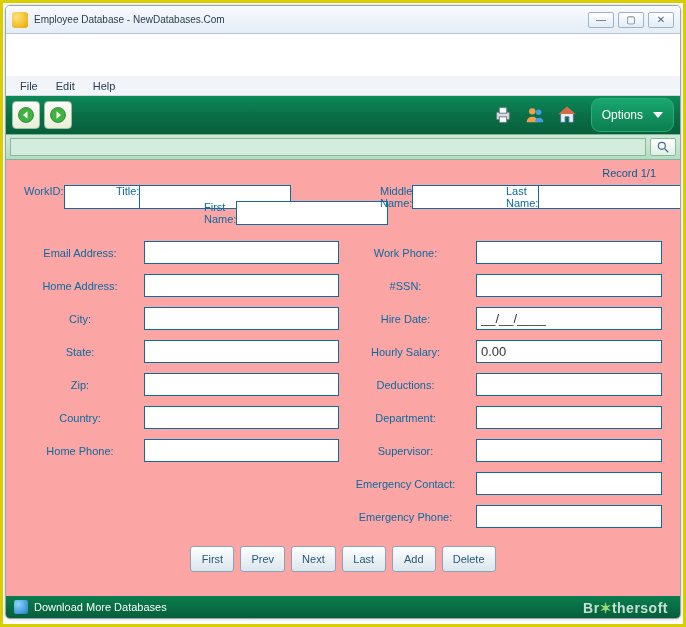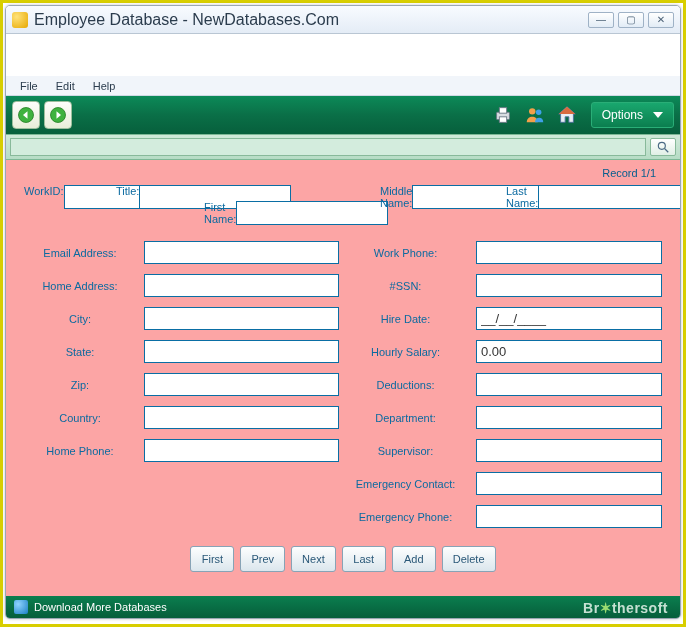--- a/index.html
+++ b/index.html
@@ -4,33 +4,33 @@
 <style>
 * { box-sizing: border-box; margin: 0; padding: 0; }
 body { font-family: Tahoma, "Segoe UI", sans-serif; font-size: 11px; background: #fff; }
 
 .outer-frame { width: 686px; height: 627px; border: 3px solid #d8ce00; position: relative; background:#fff; }
 
 .window { width: 676px; height: 614px; margin: 2px auto; border: 1px solid #9aa7b3; border-radius: 5px; overflow: hidden; background: #fff; display: flex; flex-direction: column; box-shadow: 0 0 3px rgba(0,0,0,.25); }
 
 .titlebar { height: 28px; background: linear-gradient(#f8fbff,#e4ecf6); display: flex; align-items:center; padding: 0 6px; border-bottom:1px solid #b9c6d3; }
 .titlebar .app-icon { width:16px; height:16px; background: radial-gradient(circle at 30% 30%, #ffe27a, #e7a800); border-radius:3px; margin-right:6px; }
-.titlebar .title { flex:1; color:#2b3c4d; font-size:16px; }
+.titlebar .title { flex:1; color:#2b3c4d; font-size:10px; }
 .win-btns { display:flex; gap:4px; }
 .win-btn { width:26px; height:16px; border:1px solid #9fb2c6; border-radius:2px; background: linear-gradient(#fff,#e2ecf6); display:flex; align-items:center; justify-content:center; font-size:10px; color:#4c6277; cursor:default; }
 
 .menubar { height:20px; background:#f1f5fa; border-bottom:1px solid #cfd9e4; display:flex; align-items:center; padding:0 6px; gap:2px;margin-top:42px; }
 .menu-item { padding:2px 8px; color:#2b3c4d; cursor:default; }
 
 .toolbar { height:38px; background: linear-gradient(#0c8a58,#0a6f47 50%,#075f3c); display:flex; align-items:center; padding:0 6px; gap:4px; }
 .nav-btn { width:28px; height:28px; border:1px solid #9dbf9d; border-radius:4px; background:linear-gradient(#fdfdfb,#e8eed9); display:flex; align-items:center; justify-content:center; cursor:pointer; }
 .nav-btn svg { width:18px; height:18px; }
 .tool-spacer { flex:1; }
 .tool-icon { width:28px; height:28px; display:flex; align-items:center; justify-content:center; cursor:pointer; }
-.options-btn { height:26px; border:1px solid #2aae77; border-radius:3px; background: linear-gradient(#19a76e,#0b7e4f); color:#fff; display:flex; align-items:center; padding:0 10px; gap:10px; font-size:12px; cursor:pointer; margin-left:6px; }
+.options-btn { height:34px; border:1px solid #2aae77; border-radius:9px; background: linear-gradient(#19a76e,#0b7e4f); color:#fff; display:flex; align-items:center; padding:0 10px; gap:10px; font-size:12px; cursor:pointer; margin-left:6px; }
 .options-btn .chev { width:0; height:0; border-left:5px solid transparent; border-right:5px solid transparent; border-top:6px solid #fff; }
 
 .searchbar { height:26px; background: linear-gradient(#d0e9d9,#b6dcc5); border-top:1px solid #7db896; border-bottom:1px solid #7db896; display:flex; padding:3px 4px; gap:4px; }
 .search-input { flex:1; border:1px solid #88b99a; background:#d3ecdd; }
 .search-btn { width:26px; border:1px solid #88b99a; border-radius:2px; background:linear-gradient(#fff,#e0efe5); display:flex; align-items:center; justify-content:center; cursor:pointer; }
 
 .content { flex:1; background:#fca5a5; padding:7px 18px 6px 18px; display:flex; flex-direction:column; overflow:hidden; }
 .record-status { text-align:right; color:#065e8e; font-size:11px; margin-bottom:6px; padding-right:6px; }
 
 .top-fields { display:flex; gap:10px; margin-bottom:13px; }

